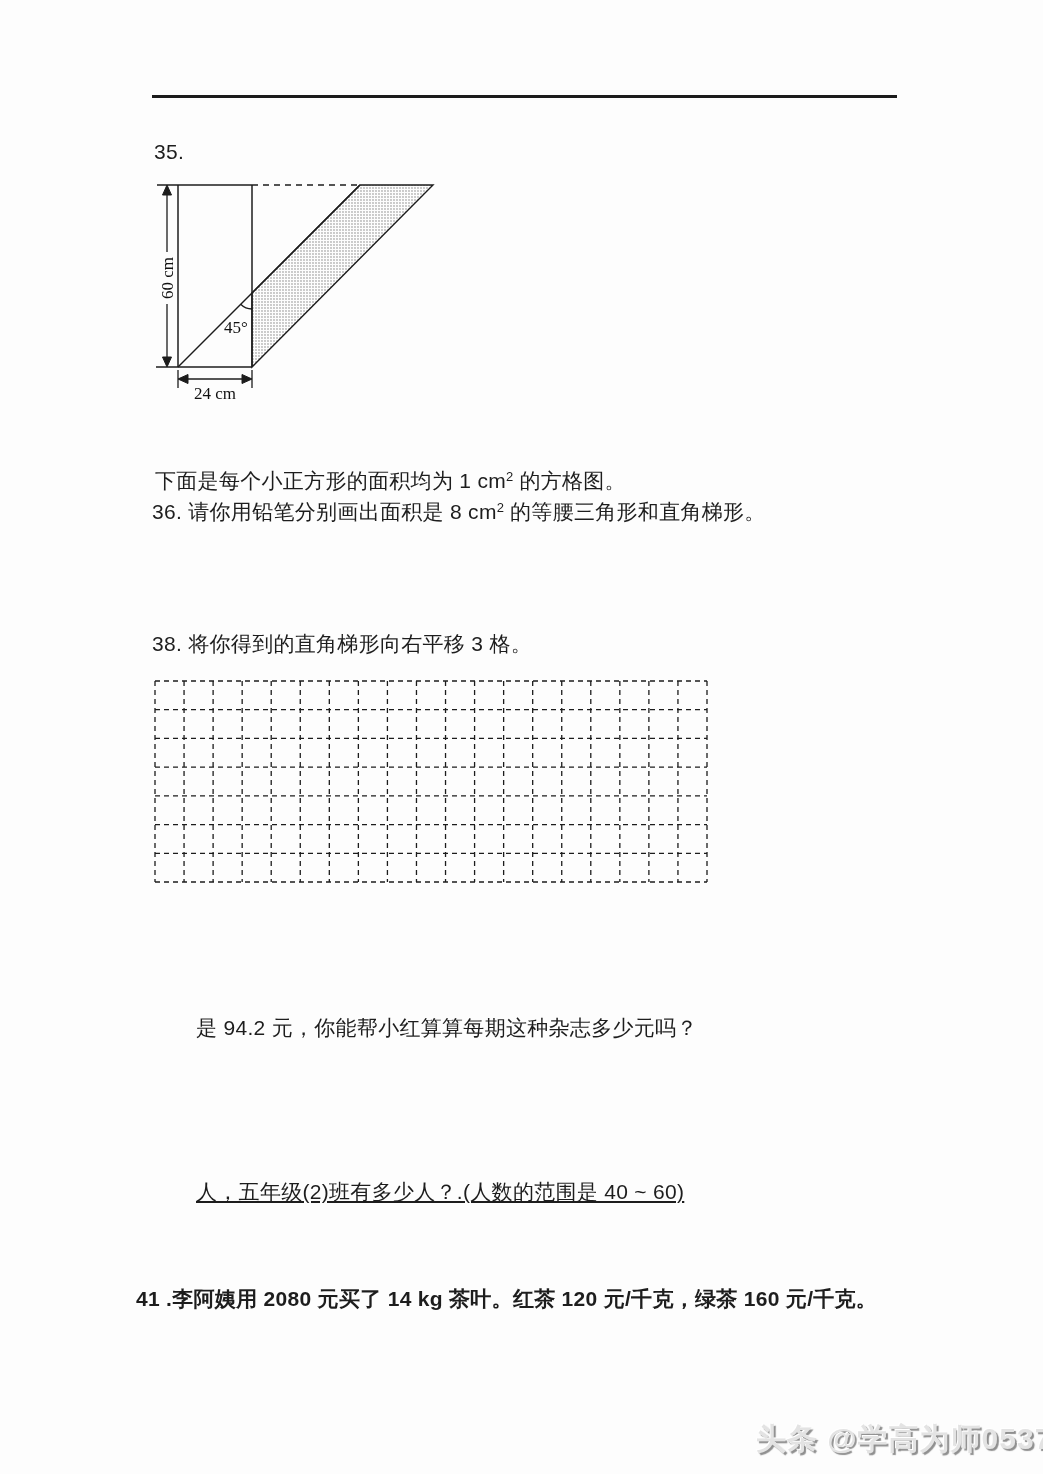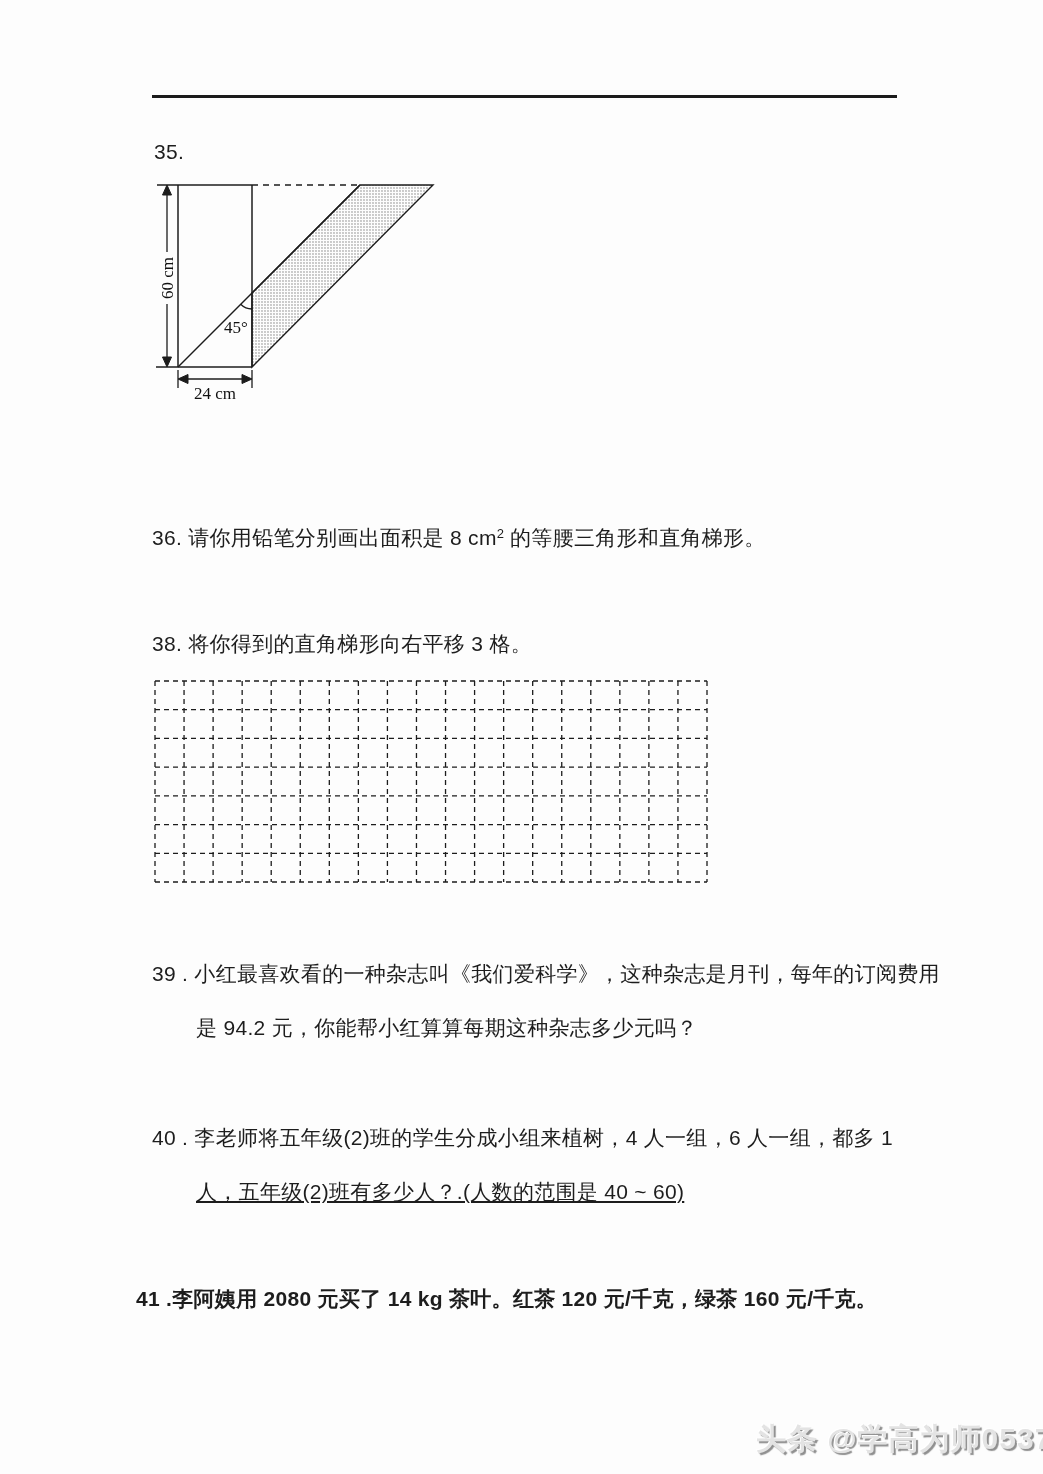--- a/index.html
+++ b/index.html
@@ -58,22 +58,25 @@
     <text class="fig-label" transform="translate(23,106) rotate(-90)" text-anchor="middle">60 cm</text>
 
     <line x1="28" y1="198" x2="28" y2="216" stroke-width="1.3"></line>
     <line x1="102" y1="198" x2="102" y2="216" stroke-width="1.3"></line>
     <line x1="31" y1="207" x2="99" y2="207" stroke-width="1.3"></line>
     <path d="M28,207 l10,-4.5 v9 z" fill="#1c1c1c" stroke="none"></path>
     <path d="M102,207 l-10,-4.5 v9 z" fill="#1c1c1c" stroke="none"></path>
     <text class="fig-label" x="65" y="227" text-anchor="middle">24 cm</text>
   </svg>
 
+  <div class="para" style="left:155px;top:468px;">
+    <span>下面是每个小正方形的面积均为 1 cm</span><span class="sup">2</span><span> 的方格图。</span>
+  </div>
 
-  <div class="para" style="left:152px;top:525px;">
+  <div class="para" style="left:152px;top:499px;">
     <span>36. 请你用铅笔分别画出面积是 8 cm</span><span class="sup">2</span><span> 的等腰三角形和直角梯形。</span>
   </div>
 
 
   <div class="para" style="left:152px;top:631px;">38. 将你得到的直角梯形向右平移 3 格。</div>
 
   <div id="grid-box">
     <svg id="grid-svg" width="552" height="201" viewBox="0 0 552 201">
         <line x1="0" y1="0" x2="0" y2="201" stroke="#3a3a3a" stroke-width="1.3" stroke-dasharray="5 4"></line>
         <line x1="29.05" y1="0" x2="29.05" y2="201" stroke="#3a3a3a" stroke-width="1.3" stroke-dasharray="5 4"></line>
@@ -99,23 +102,21 @@
         <line x1="0" y1="28.71" x2="552" y2="28.71" stroke="#3a3a3a" stroke-width="1.3" stroke-dasharray="5 4"></line>
         <line x1="0" y1="57.43" x2="552" y2="57.43" stroke="#3a3a3a" stroke-width="1.3" stroke-dasharray="5 4"></line>
         <line x1="0" y1="86.14" x2="552" y2="86.14" stroke="#3a3a3a" stroke-width="1.3" stroke-dasharray="5 4"></line>
         <line x1="0" y1="114.86" x2="552" y2="114.86" stroke="#3a3a3a" stroke-width="1.3" stroke-dasharray="5 4"></line>
         <line x1="0" y1="143.57" x2="552" y2="143.57" stroke="#3a3a3a" stroke-width="1.3" stroke-dasharray="5 4"></line>
         <line x1="0" y1="172.29" x2="552" y2="172.29" stroke="#3a3a3a" stroke-width="1.3" stroke-dasharray="5 4"></line>
         <line x1="0" y1="201" x2="552" y2="201" stroke="#3a3a3a" stroke-width="1.3" stroke-dasharray="5 4"></line>
       </svg>
   </div>
 
-  <div class="para" style="left:152px;top:961px;">39 . 小红最喜欢看的一种杂志叫《我们爱科学》，这种杂志是月刊，每年的订阅费用</div>
   <div class="para" style="left:196px;top:1015px;">是 94.2 元，你能帮小红算算每期这种杂志多少元吗？</div>
 
-  <div class="para" style="left:152px;top:1125px;">40 . 李老师将五年级(2)班的学生分成小组来植树，4 人一组，6 人一组，都多 1</div>
   <div class="para" style="left:196px;top:1179px;text-decoration:underline;">人，五年级(2)班有多少人？.(人数的范围是 40 ~ 60)</div>
 
   <div class="para" style="left:136px;top:1286px;font-weight:bold;">41 .李阿姨用 2080 元买了 14 kg 茶叶。红茶 120 元/千克，绿茶 160 元/千克。</div>
 
   <div id="watermark">头条 @学高为师0537</div>
 
 </div>
 
 </body></html>

